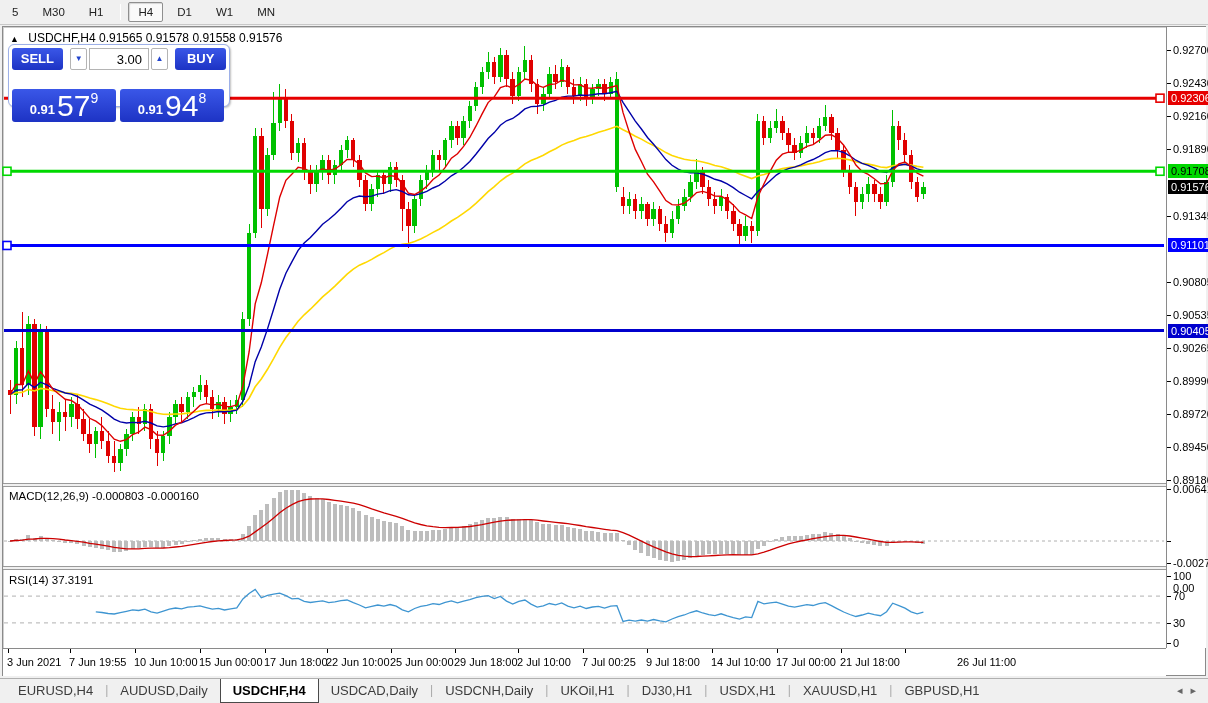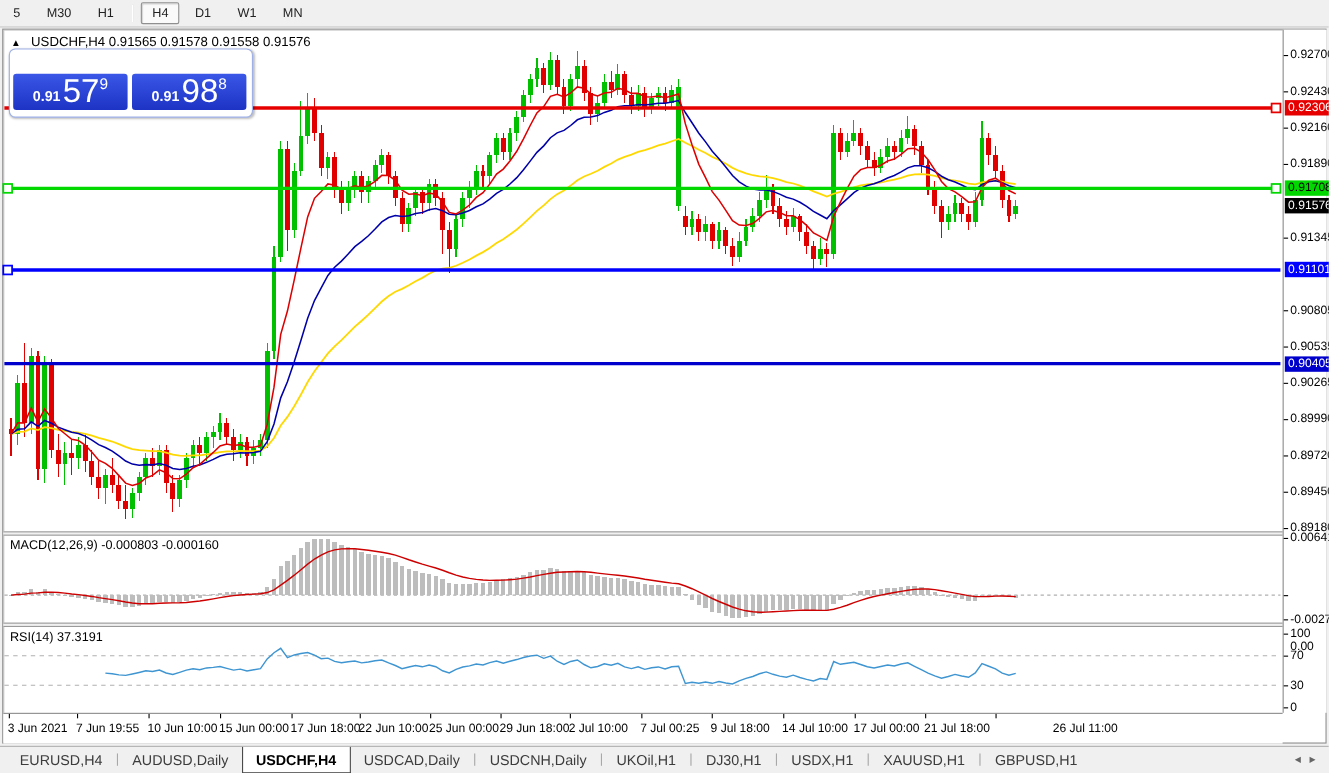--- a/index.html
+++ b/index.html
@@ -631,30 +631,39 @@
     <span>37.3191</span>
   </div>
 
   <div id="chart-title">
     <span id="collapse-icon">▲</span>
     <span>USDCHF,H4</span>
     <span>0.91565 0.91578 0.91558 0.91576</span>
   </div>
 
   <div id="trade-panel">
+    <div id="tp-row1">
+      <div class="tp-btn">SELL</div>
+      <div style="width:6px;"></div>
+      <div class="spin-btn">▼</div>
+      <input id="tp-volume" value="3.00" style="">
+      <div class="spin-btn">▲</div>
+      <div style="width:6px;"></div>
+      <div class="tp-btn">BUY</div>
+    </div>
     <div id="tp-row2">
       <div class="tp-price">
         <span class="pref">0.91</span>
         <span class="big">57</span>
         <span class="sup">9</span>
       </div>
       <div id="tp-gap"></div>
       <div class="tp-price">
         <span class="pref">0.91</span>
-        <span class="big">98</span>
+        <span class="big">94</span>
         <span class="sup">8</span>
       </div>
     </div>
   </div>
 
   <div id="time-axis">
       <div class="tmark" style="left: 5px;"></div>
       <div class="tlabel" style="left: 4px;">3 Jun 2021</div>
       <div class="tmark" style="left: 67px;"></div>
       <div class="tlabel" style="left: 66px;">7 Jun 19:55</div>

